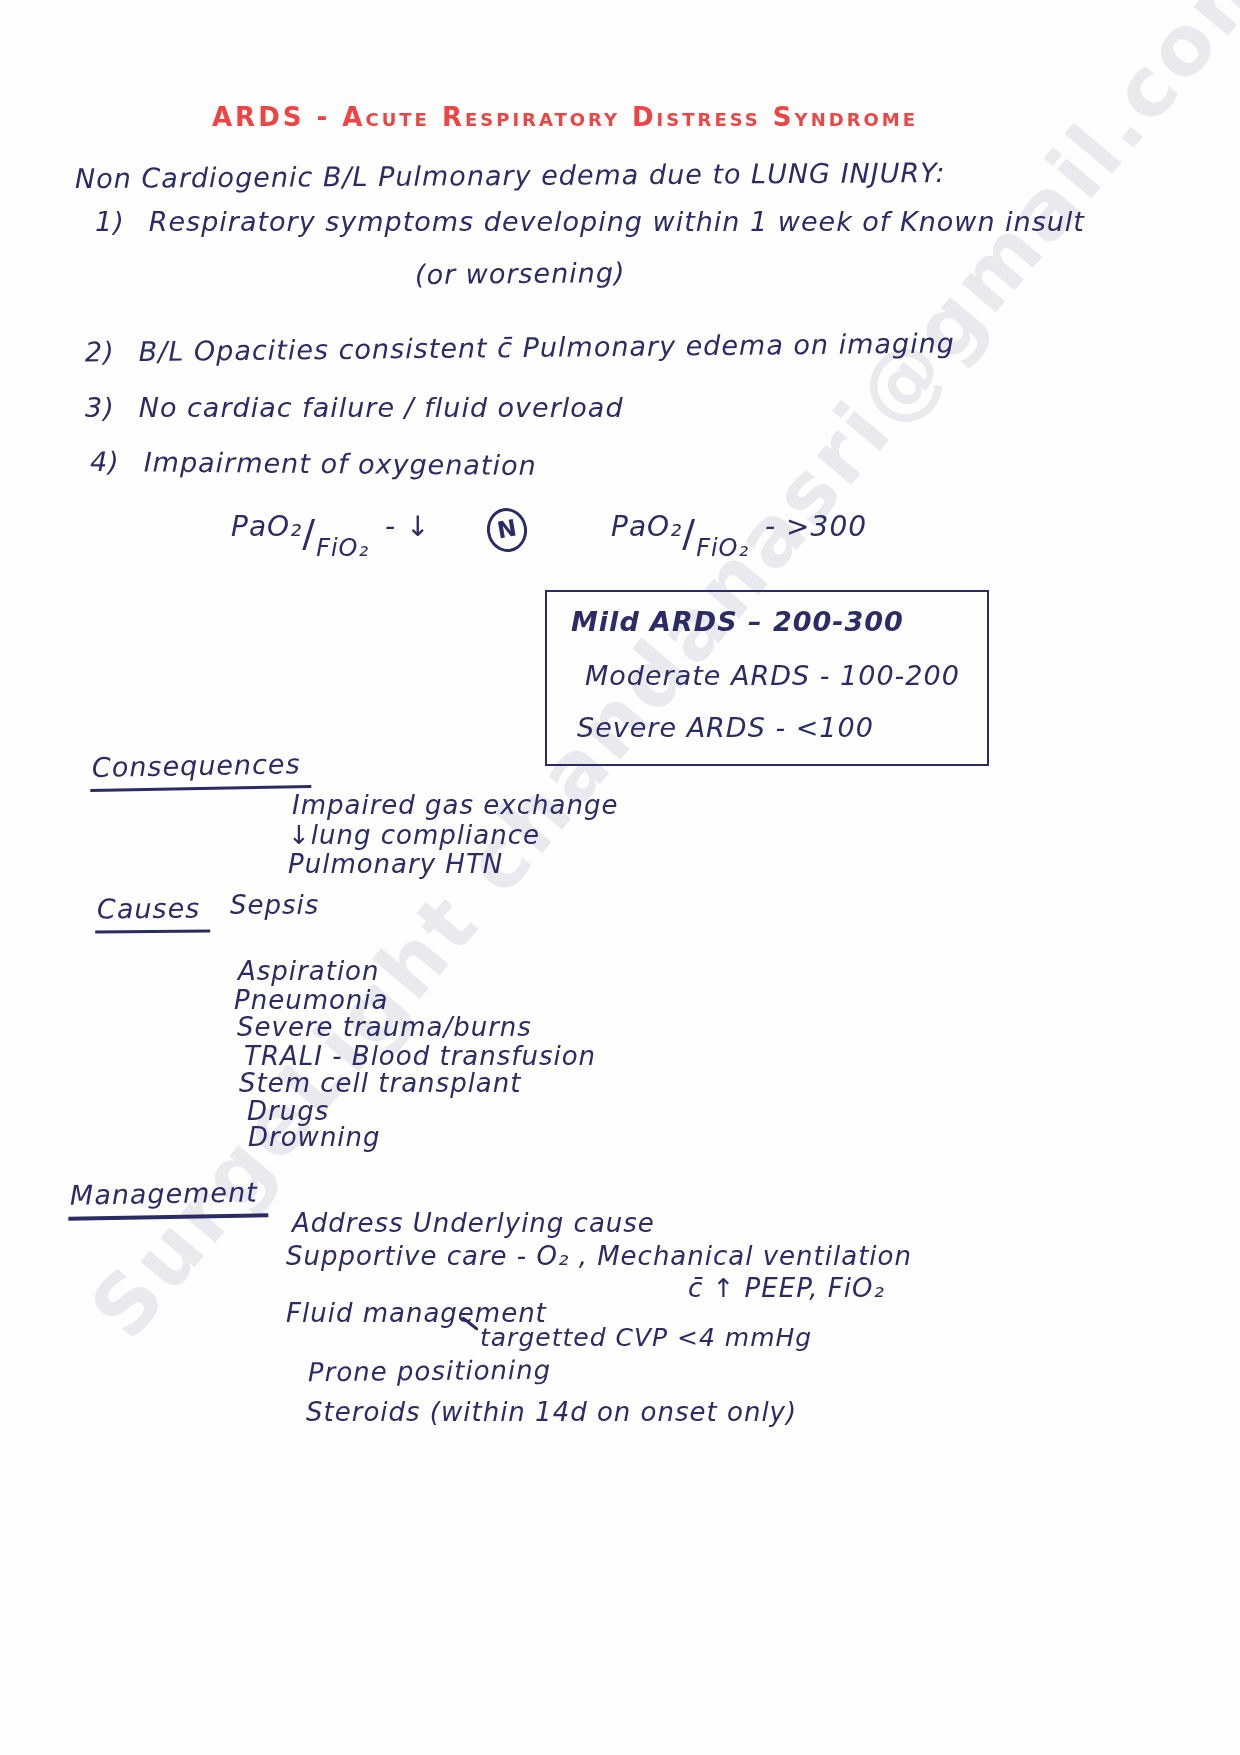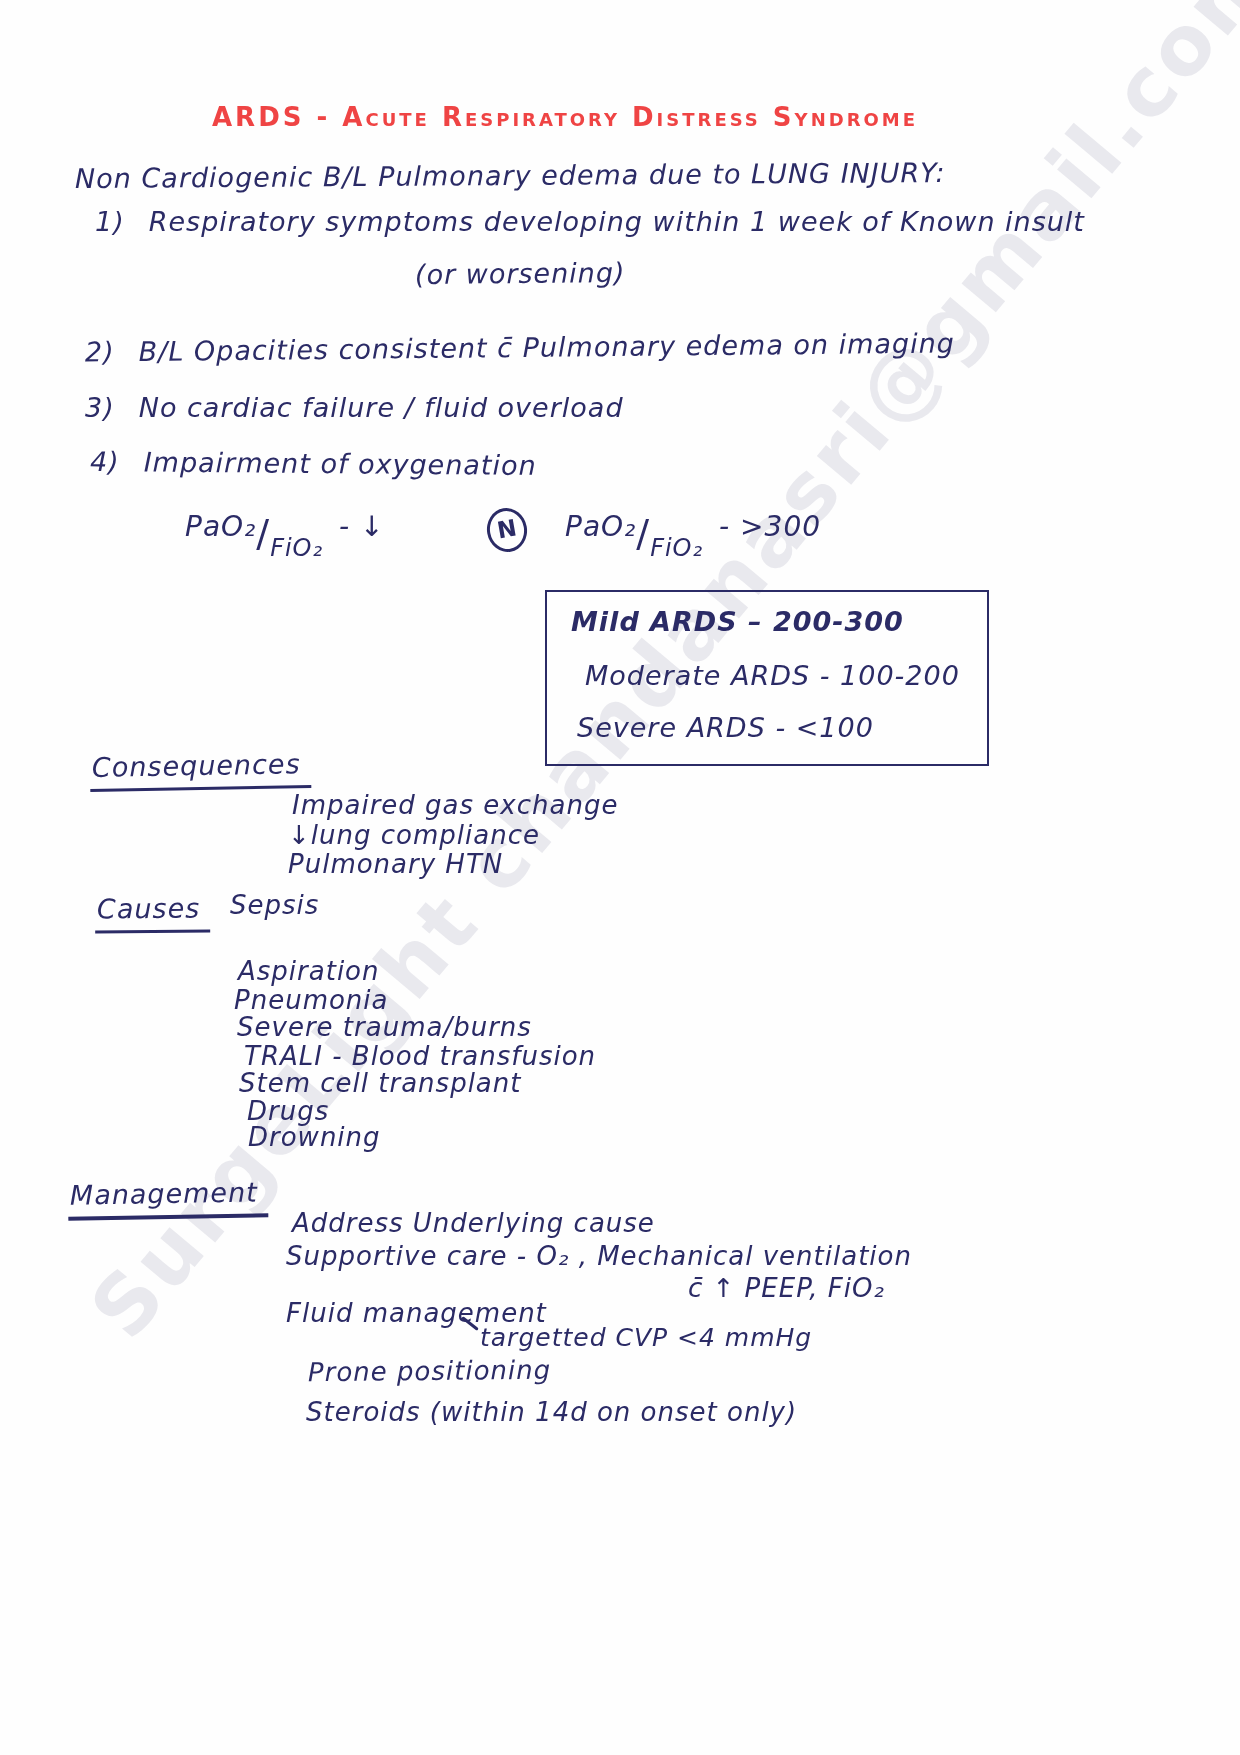--- a/index.html
+++ b/index.html
@@ -22,21 +22,21 @@
   .heading{
     font-size:27px; border-bottom:3px solid var(--ink);
     padding:0 10px 6px 2px; transform:rotate(-1deg);
   }
   .sevbox{
     position:absolute; left:545px; top:590px; width:440px; height:172px;
     border:2.5px solid var(--ink); background:transparent;
   }
   .sevrow{ position:absolute; font-size:27px; white-space:nowrap; }
   .formula{ font-size:28px; }
-  .formula .fnum{ position:relative; top:-4px; }
+  .formula .fnum{ position:relative; top:-4px;margin-left:46px; }
   .formula .fslash{ font-size:38px; font-style:normal; position:relative; top:6px; }
   .formula .fden{ position:relative; top:16px; font-size:24px; }
   .formula .fres{ position:relative; top:-4px; margin-left:16px; }
   .badge{
     position:absolute; left:487px; top:508px; width:34px; height:38px;
     border:3px solid var(--ink); border-radius:50%; text-align:center;
     line-height:36px; font-size:23px; font-weight:bold; font-style:normal;
     transform:rotate(-10deg); color:var(--ink);
   }
   .tick{

